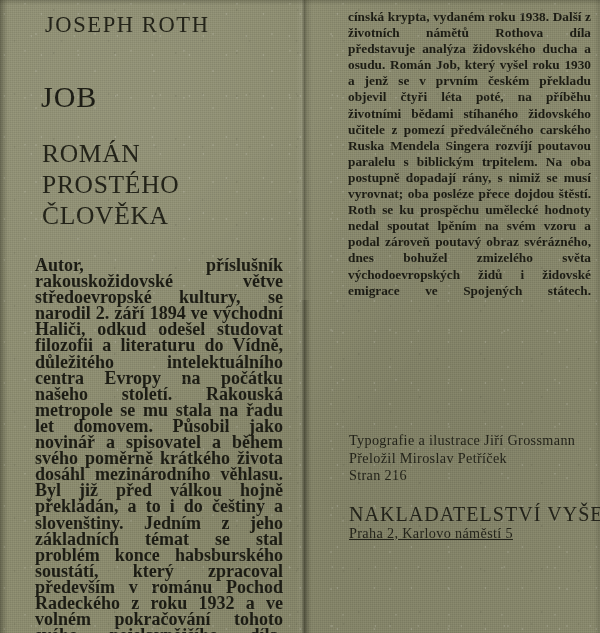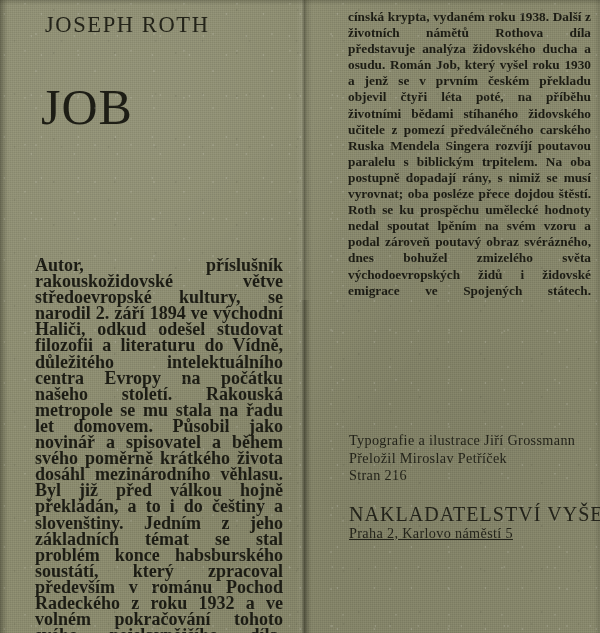--- a/index.html
+++ b/index.html
@@ -91,21 +91,21 @@
     letter-spacing: 1.6px;
     font-weight: 400;
     color: #232319;
     white-space: nowrap;
   }
 
   .title-main {
     position: absolute;
     left: 29px;
     top: 82px;
-    font-size: 50px;
+    font-size: 30px;
     letter-spacing: 1px;
     color: #1d1d15;
     line-height: 1;
   }
 
   .subtitle {
     position: absolute;
     left: 30px;
     top: 138px;
     font-size: 25.5px;
@@ -200,20 +200,25 @@
 <body>
 
 <div id="cover">
 
   <div class="col" id="left-panel">
 
     <div class="author">JOSEPH ROTH</div>
 
     <div class="title-main">JOB</div>
 
+    <div class="subtitle">
+      <div>ROMÁN</div>
+      <div>PROSTÉHO</div>
+      <div>ČLOVĚKA</div>
+    </div>
 
     <div class="blurb">Autor, příslušník rakouskožidovské větve středoevropské kultury, se narodil 2. září 1894 ve východní Haliči, odkud odešel studovat filozofii a literaturu do Vídně, důležitého intelektuálního centra Evropy na počátku našeho století. Rakouská metropole se mu stala na řadu let domovem. Působil jako novinář a spisovatel a během svého poměrně krátkého života dosáhl mezinárodního věhlasu. Byl již před válkou hojně překládán, a to i do češtiny a slovenštiny. Jedním z jeho základních témat se stal problém konce habsburského soustátí, který zpracoval především v románu Pochod Radeckého z roku 1932 a ve volném pokračování tohoto svého nejslavnějšího díla, románu Kapu-</div>
 
   </div>
 
   <div class="col" id="right-panel">
 
     <div class="blurb-right">
       <p>cínská krypta, vydaném roku 1938. Další z životních námětů Rothova díla představuje analýza židovského ducha a osudu. Román Job, který vyšel roku 1930 a jenž se v prvním českém překladu objevil čtyři léta poté, na příběhu životními bědami stíhaného židovského učitele z pomezí předválečného carského Ruska Mendela Singera rozvíjí poutavou paralelu s biblickým trpitelem. Na oba postupně dopadají rány, s nimiž se musí vyrovnat; oba posléze přece dojdou štěstí. Roth se ku prospěchu umělecké hodnoty nedal spoutat lpěním na svém vzoru a podal zároveň poutavý obraz svérázného, dnes bohužel zmizelého světa východoevropských židů i židovské emigrace ve Spojených státech.</p>
     </div>

